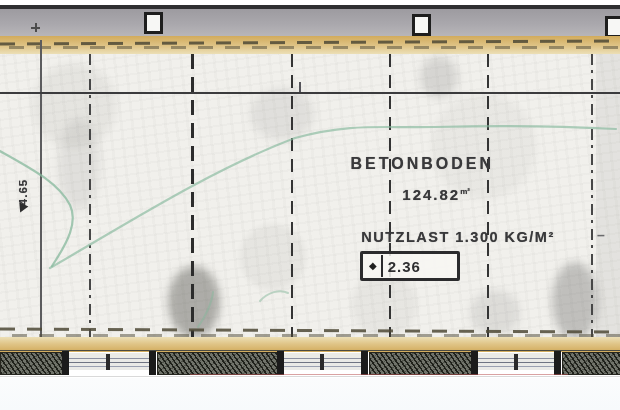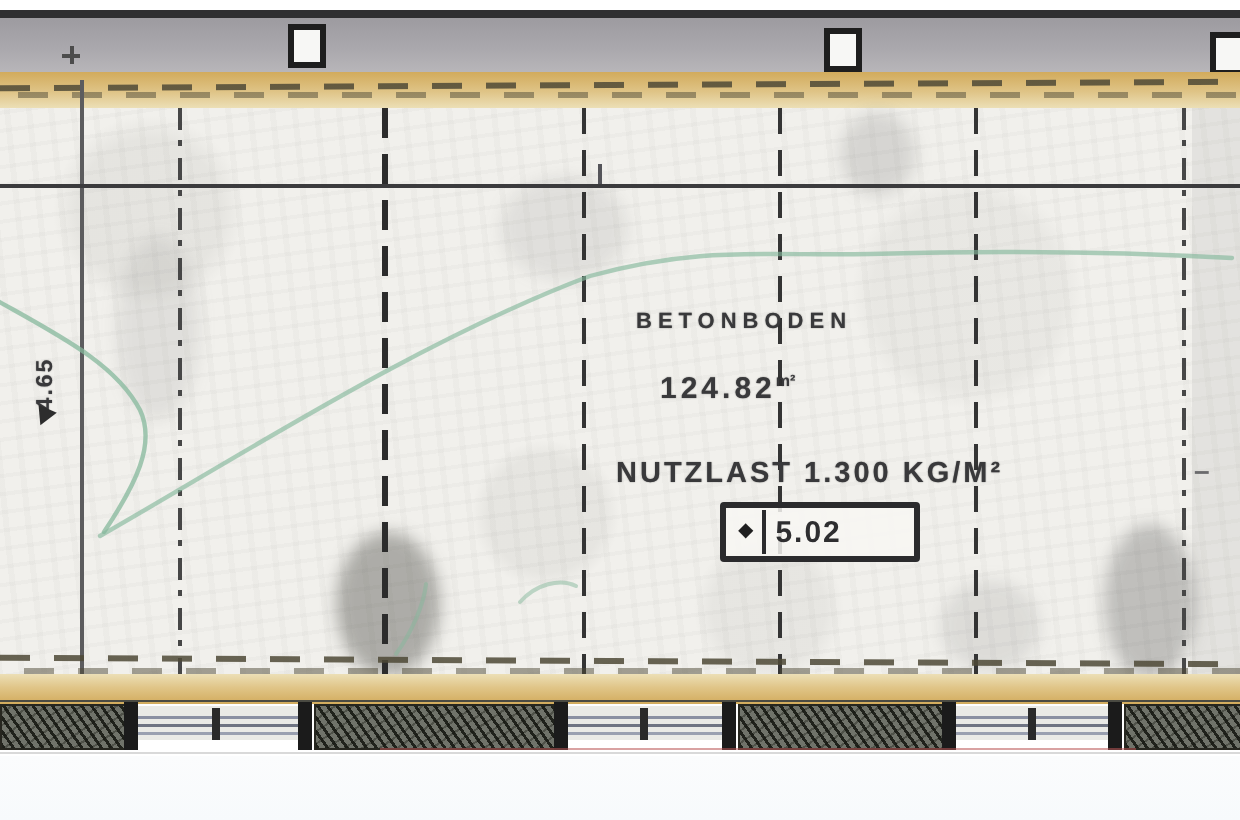--- a/index.html
+++ b/index.html
@@ -41,24 +41,24 @@
   .vsolid{background:#5c5c5e;}
   .vdash{background:repeating-linear-gradient(to bottom,#343434 0 13px,transparent 13px 21px);}
   .vdash.heavy{width:3px;background:repeating-linear-gradient(to bottom,#2c2c2c 0 15px,transparent 15px 23px);}
   .vdashdot{background:repeating-linear-gradient(to bottom,#474747 0 11px,transparent 11px 16px,#474747 16px 19px,transparent 19px 25px);}
   .hline-main{left:0;top:92px;width:620px;height:2px;background:#3b3b3d;}
   .htick{left:299px;top:82px;width:2px;height:10px;background:#55555a;}
 
   
   .plantext{color:#39393b;font-weight:bold;text-shadow:0 0 .7px rgba(20,20,20,.55);white-space:nowrap;}
   .room{left:288px;top:131px;width:234px;text-align:center;font-size:20px;letter-spacing:5px;}
-  .floor{left:318px;top:155px;width:176px;text-align:left;font-size:11px;letter-spacing:3px;}
-  .area{left:330px;top:186px;width:140px;text-align:left;font-size:15px;letter-spacing:2px;}
+  .floor{left:318px;top:155px;width:176px;text-align:right;font-size:16px;letter-spacing:3px;}
+  .area{left:330px;top:186px;width:140px;text-align:right;font-size:15px;letter-spacing:2px;}
   .area sup{font-size:8px;letter-spacing:0;}
-  .load{left:308px;top:229px;width:300px;text-align:left;font-size:14.5px;letter-spacing:1.5px;}
+  .load{left:308px;top:229px;width:300px;text-align:center;font-size:14.5px;letter-spacing:1.5px;}
   .stray{left:597px;top:227px;font-size:14px;color:#6b6b6d;font-weight:bold;}
   .elevbox{left:360px;top:251px;width:94px;height:24px;border:3px solid #2b2b2d;border-radius:2px;
            background:rgba(248,247,243,.85);display:flex;align-items:center;}
   .elevbox .sym{font-size:10px;color:#1f1f1f;margin-left:6px;line-height:1;}
   .elevbox .div{width:2px;height:22px;background:#2b2b2d;margin:0 5px 0 4px;}
   .elevbox .val{font-size:15px;font-weight:bold;color:#2e2e30;letter-spacing:1px;}
   .dimv{left:-3px;top:185px;width:54px;height:14px;text-align:center;font-size:11.5px;
         letter-spacing:1px;transform:rotate(-90deg);}
   .dim-arrow{left:17px;top:204px;width:0;height:0;border-left:5px solid transparent;
              border-right:5px solid transparent;border-top:9px solid #2d2d2d;transform:rotate(24deg);}
@@ -124,21 +124,21 @@
   </svg>
 
   <div class="abs plantext floor">BETONBODEN</div>
   <div class="abs plantext area"><span>124.82</span><sup>m²</sup></div>
   <div class="abs plantext load">NUTZLAST 1.300 KG/M²</div>
   <div class="abs stray">–</div>
 
   <div class="abs elevbox">
     <span class="sym">◆</span>
     <span class="div"></span>
-    <span class="val">5.02</span>
+    <span class="val">2.36</span>
   </div>
 
   <div class="abs plantext dimv">4.65</div>
   <div class="abs dim-arrow"></div>
 
   <div class="abs scallop-bottom">
     <div class="abs hdash" style="left:0;top:1px;width:620px;transform:rotate(.3deg);"></div>
     <div class="abs hdash light" style="left:12px;top:6px;width:608px;"></div>
   </div>
   <div class="abs tan tan-bottom"></div>

